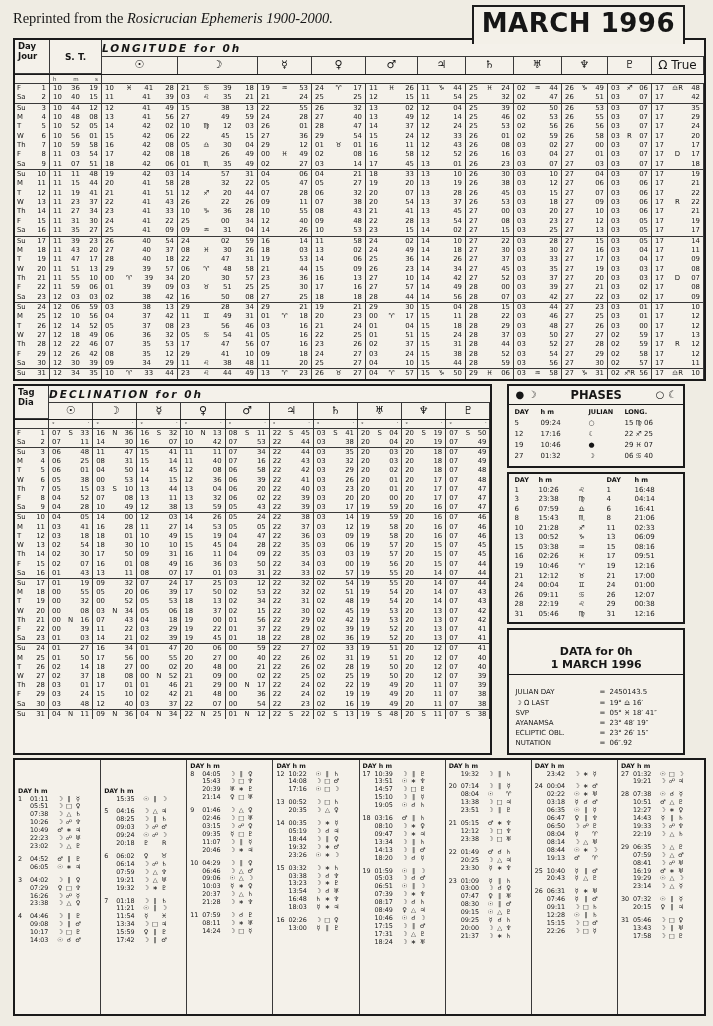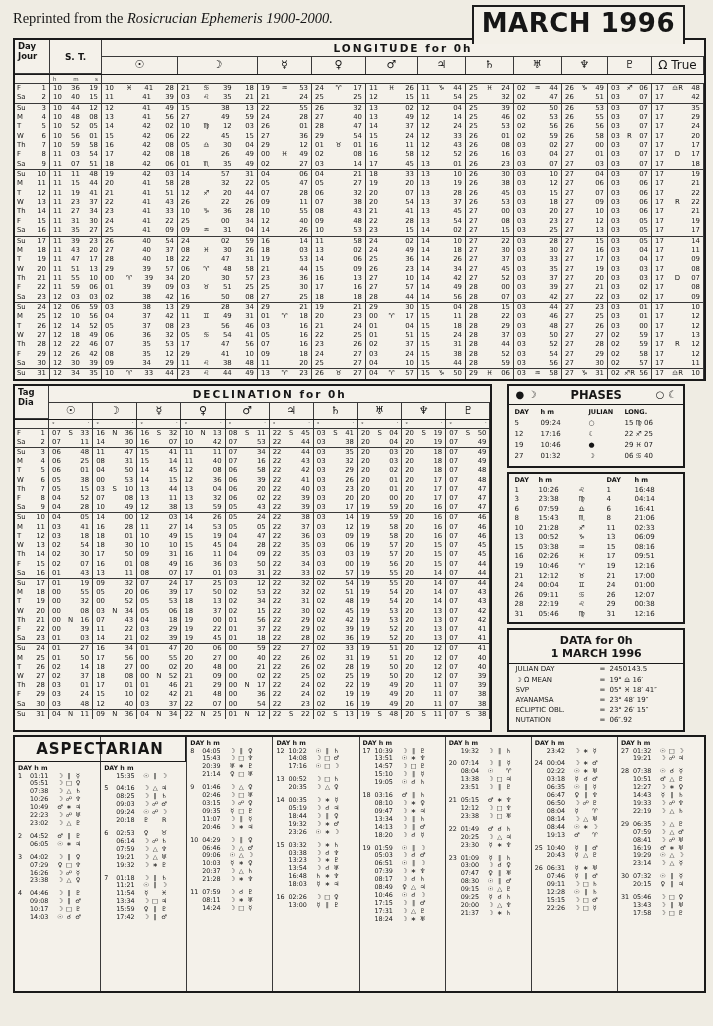--- a/index.html
+++ b/index.html
@@ -10,21 +10,21 @@
   .reprint{font-family:"Liberation Serif",serif;font-size:14.5px;padding-top:5px;}
   .reprint i{font-style:italic;}
   .bigtitle{font-size:26px;font-weight:bold;letter-spacing:.5px;border:2px solid #1d1d1d;border-bottom:none;padding:1px 8px 6px 8px;background:#f3f0e8;}
   
   .tbl{border:2px solid #1a1a1a;background:#f4f1ea;box-sizing:border-box;}
   .cell{border-right:1px solid #3a3a3a;border-bottom:1px solid #3a3a3a;box-sizing:border-box;overflow:hidden;}
   .hd{font-size:8px;text-align:center;font-weight:bold;}
   
   .lt{width:693px;margin-top:0;}
   .ltgrid{display:grid;grid-template-columns:35px 52px 76px 80px 54px 54px 52px 48px 48px 48px 46px 44px 1fr;}
-  .lt-title{font-size:10.5px;font-weight:bold;text-align:center;letter-spacing:2px;padding:2px 0;}
+  .lt-title{font-size:10.5px;font-weight:bold;letter-spacing:2px;padding:2px 0;font-style:italic;}
   .pl{font-size:11px;text-align:center;padding:1px 0 2px 0;}
   .units{font-size:5.5px;color:#333;display:flex;justify-content:space-between;padding:0 4px;}
   .drow{display:grid;grid-template-columns:35px 52px 76px 80px 54px 54px 52px 48px 48px 48px 46px 44px 1fr;line-height:9.35px;font-size:6.9px;}
   .drow.wk > div{border-top:1px solid #3a3a3a;}
   .dc{display:flex;justify-content:space-between;padding:0 3px;border-right:1px solid #3a3a3a;box-sizing:border-box;}
   .dc span{white-space:nowrap;}
   .daycell{display:flex;justify-content:space-between;padding:0 3px 0 2px;border-right:1px solid #3a3a3a;box-sizing:border-box;}
   
   .mid{display:flex;gap:15px;margin-top:3px;}
   .dec{width:502px;}
@@ -32,23 +32,23 @@
   .decrow{line-height:9.2px;font-size:6.9px;}
   .decrow.wk > div{border-top:1px solid #3a3a3a;}
   .rightcol{width:186px;display:flex;flex-direction:column;gap:4px;}
   .box{border:2px solid #1a1a1a;background:#f4f1ea;box-sizing:border-box;}
   .boxtitle{display:flex;justify-content:space-between;align-items:center;font-weight:bold;font-size:11.5px;padding:2px 6px;border-bottom:1.5px solid #1a1a1a;}
   .boxtitle .sm{font-size:10px;}
   .phrow,.phhead{display:grid;grid-template-columns:26px 48px 36px 1fr;font-size:7px;line-height:11px;padding:0 5px;}
   .phhead{font-size:6.5px;font-weight:bold;padding-top:2px;}
   .inrow,.inhead{display:grid;grid-template-columns:24px 40px 28px 28px 1fr;font-size:7px;line-height:9.55px;padding:0 5px;}
   .inhead{font-size:6.5px;font-weight:bold;line-height:12px;border-bottom:none;}
-  .dfb-title{text-align:center;font-weight:bold;font-size:11px;line-height:13px;padding-top:4px;}
+  .dfb-title{text-align:center;font-weight:bold;font-size:11px;line-height:13px;padding-top:15px;}
   .dfrow{display:grid;grid-template-columns:84px 10px 1fr;font-size:7px;line-height:10.2px;padding:0 6px;}
-  .dfsep{border-top:1.5px solid #1a1a1a;margin-top:3px;padding-top:0;}
+  .dfsep{border-top:1.5px solid #1a1a1a;margin-top:3px;padding-top:12px;}
   
   .asp{position:relative;margin-top:3px;width:693px;height:258px;border:2px solid #1a1a1a;background:#f4f1ea;display:grid;grid-template-columns:repeat(8,1fr);box-sizing:border-box;}
   .asp-title{position:absolute;left:0;top:0;width:170px;height:24px;border-right:1.5px solid #1a1a1a;border-bottom:1.5px solid #1a1a1a;display:flex;align-items:center;justify-content:center;font-weight:bold;font-size:15px;letter-spacing:1px;}
   .acol{border-right:1px solid #3a3a3a;padding:1px 2px 0 3px;box-sizing:border-box;font-size:6.4px;}
   .acol:last-child{border-right:none;}
   .acol.short{padding-top:26px;}
   .ahead{font-size:6.3px;font-weight:bold;line-height:10px;}
   .ablock{margin-bottom:5px;}
   .aentry{display:grid;grid-template-columns:12px 26px 1fr;line-height:7.9px;}
   .aentry .asp3{display:flex;gap:1px;}
@@ -4154,21 +4154,21 @@
         </div>
       <div class="box" id="datafor" style="padding-bottom: 4px;">
           <div class="dfb-title">DATA for 0h</div>
           <div class="dfb-title" style="padding-top: 0px;">1 MARCH 1996</div>
           <div class="dfrow dfsep">
             <span>JULIAN DAY</span>
             <span>=</span>
             <span>2450143.5</span>
           </div>
           <div class="dfrow">
-            <span>☽ Ω MEAN</span>
+            <span>☽ Ω LAST</span>
             <span>=</span>
             <span>19° ♎ 16′</span>
           </div>
           <div class="dfrow">
             <span>SVP</span>
             <span>=</span>
             <span>05° ♓ 18′ 41″</span>
           </div>
           <div class="dfrow">
             <span>AYANAMSA</span>
@@ -4183,21 +4183,20 @@
           <div class="dfrow">
             <span>NUTATION</span>
             <span>=</span>
             <span>06″.92</span>
           </div>
         </div>
     </div>
   </div>
 
   <div class="asp" id="asp">
-    <div class="asp-title">ASPECTARIAN</div>
   <div class="acol short">
         <div class="ahead">DAY  h m</div>
         <div class="ablock">
           <div class="aentry">
             <span>1</span>
             <span>01:11</span>
             <span class="asp3">
               <span>☽</span>
               <span>∥</span>
               <span>☿</span>
@@ -4411,21 +4410,21 @@
             <span class="asp3">
               <span>♇</span>
               <span></span>
               <span>R</span>
             </span>
           </div>
         </div>
         <div class="ablock">
           <div class="aentry">
             <span>6</span>
-            <span>02:53</span>
+            <span>06:02</span>
             <span class="asp3">
               <span>♀</span>
               <span></span>
               <span>♉</span>
             </span>
           </div>
           <div class="aentry">
             <span></span>
             <span>06:14</span>
             <span class="asp3">

